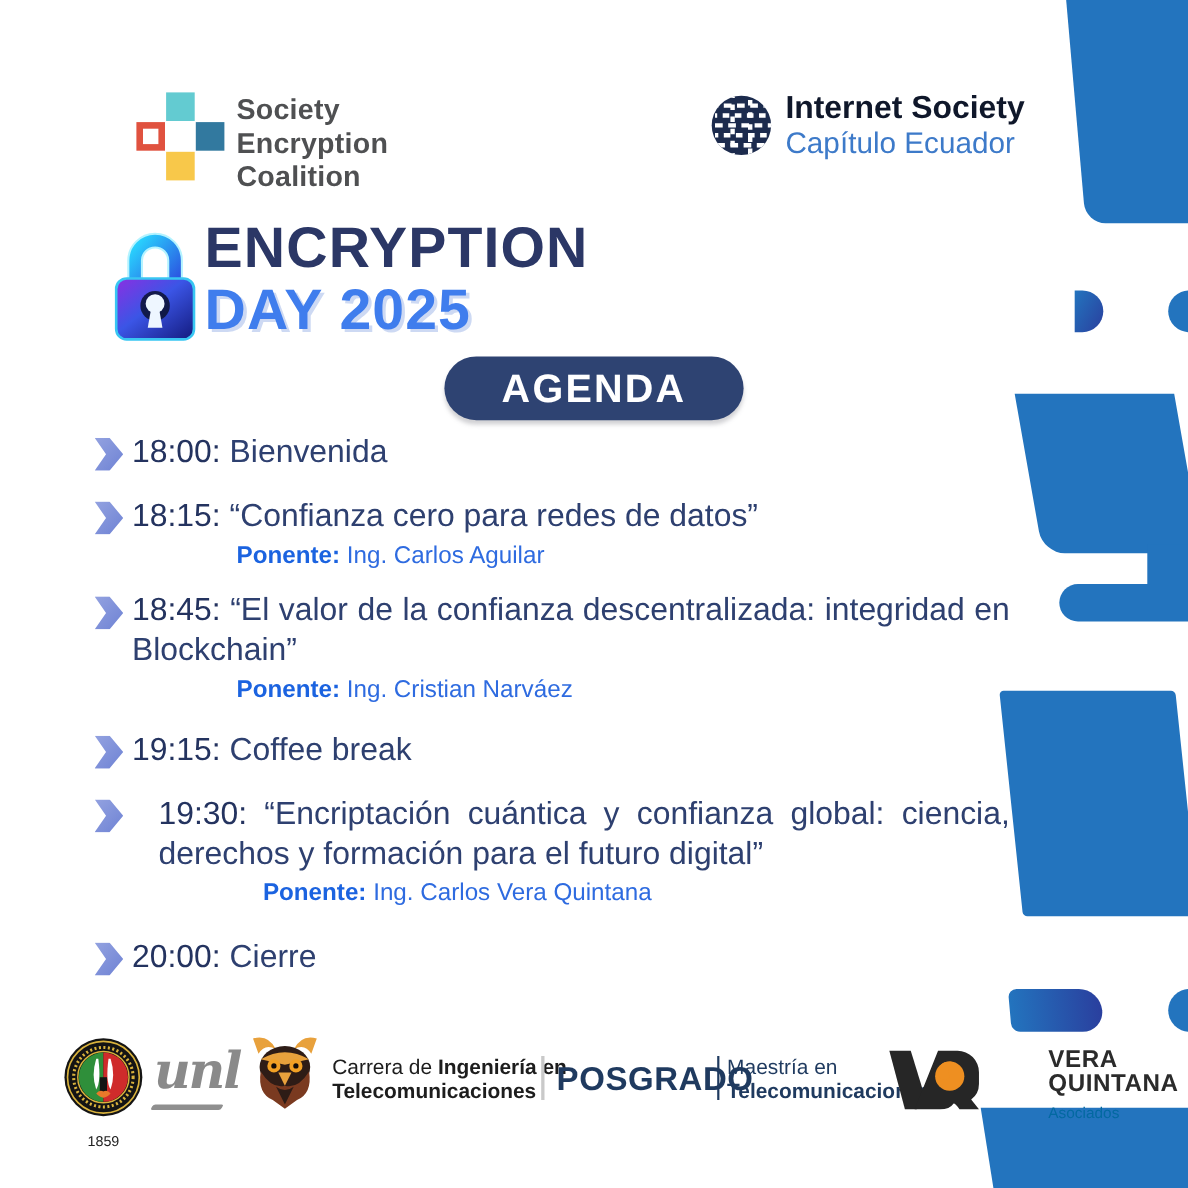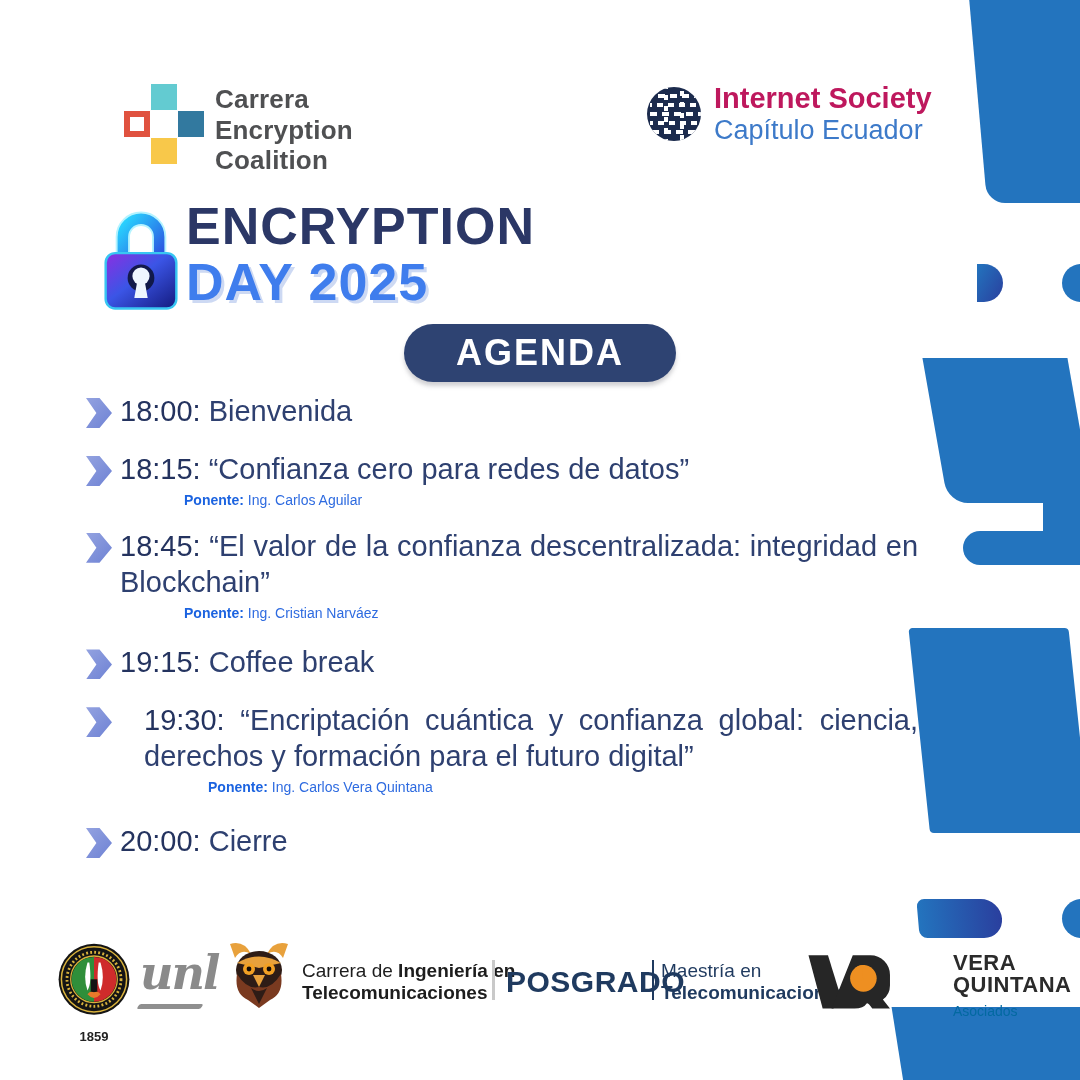--- a/index.html
+++ b/index.html
@@ -43,21 +43,21 @@
   .gec-sq{ position:absolute; width:26px; height:26px; }
   .gec-sq.teal{ left:27px; top:0; background:#63cbd1; }
   .gec-sq.red{ left:0; top:27px; background:#fff; border:6px solid #e0523f; }
   .gec-sq.blue{ left:54px; top:27px; background:#32799f; }
   .gec-sq.yellow{ left:27px; top:54px; background:#f8c84a; }
   .gec-text{ position:absolute; left:215px; top:84px; font-size:26px;
              line-height:1.18; font-weight:600; color:#4f5052; letter-spacing:.2px; }
 
   .isoc{ position:absolute; left:644px; top:84px; display:flex; align-items:center; gap:10px; }
   .isoc-globe{ width:60px; height:60px; }
-  .isoc-title{ font-size:29px; font-weight:700; color:#be185d; line-height:1.0; }
+  .isoc-title{ font-size:29px; font-weight:700; color:#0f172a; line-height:1.0; }
   .isoc-sub{ font-size:27px; font-weight:400; color:#3d7ac9; margin-top:4px; line-height:1.0; }
 
   
   .lock{ position:absolute; left:98px; top:198px; width:86px; height:116px; }
   .title-lines{ position:absolute; left:186px; top:200px; line-height:1.0; }
   .title-l1{ font-size:52px; font-weight:800; letter-spacing:1px; color:#2b3766; }
   .title-l2{ font-size:52px; font-weight:800; letter-spacing:1px; color:#3f7ded;
              margin-top:4px; text-shadow:3px 3px 0 rgba(130,160,225,.40); }
 
   .agenda-badge{ position:absolute; left:50%; top:324px; transform:translateX(-50%);
@@ -67,30 +67,30 @@
 
   
   .agenda-list{ position:absolute; left:86px; top:394px; width:832px; }
   .agenda-item{ display:flex; align-items:flex-start; }
   .chev{ flex:0 0 26px; width:26px; height:30px; margin-top:4px; margin-right:8px;
          background:linear-gradient(135deg,#93a2e0,#6e82d4);
          clip-path:polygon(0 0,52% 0,100% 50%,52% 100%,0 100%,40% 50%); }
   .agenda-body{ flex:1; }
   .item-line{ font-size:29px; line-height:1.24; color:#2e4070; text-align:justify; }
   .item-line .t-time{ font-weight:400; color:#24335f; }
-  .speaker{ font-size:14px; margin-left:64px; margin-top:4px; line-height:1.2; }
+  .speaker{ font-size:22px; margin-left:95px; margin-top:4px; line-height:1.2; }
   .speaker .sp-label{ font-weight:700; color:#1b63e0; }
   .speaker .sp-name{ font-weight:400; color:#2e6be0; }
   .mb1{ margin-bottom:22px; } .mb2{ margin-bottom:20px; } .mb3{ margin-bottom:24px;justify-content:space-between; }
   .mb4{ margin-bottom:22px; } .mb5{ margin-bottom:28px;gap:24px; }
 
   
   .footer{ position:absolute; left:0; top:938px; width:1080px; height:120px; }
   .unl-seal{ position:absolute; left:56px; top:4px; width:76px; text-align:center; }
-  .unl-year{ font-size:13px; font-weight:700; color:#222; margin-top:1px; }
+  .unl-year{ font-size:13px; font-weight:400; color:#222; margin-top:1px; }
   .unl-script{ position:absolute; left:140px; top:8px; color:#8a8a8a;
                font-size:46px; font-weight:700; font-style:italic;
                font-family:"DejaVu Serif","Liberation Serif",serif; letter-spacing:-2px; }
   .unl-underline{ position:absolute; left:138px; top:66px; width:64px; height:5px;
                   background:#8f8f8f; transform:skewX(-30deg); border-radius:2px; }
   .owl{ position:absolute; left:224px; top:2px; width:70px; height:72px; }
   .carrera{ position:absolute; left:302px; top:22px; font-size:19px; line-height:1.15; color:#1d1d1d; }
   .carrera b{ font-weight:700; }
   .sep-gray{ position:absolute; left:492px; top:22px; width:0; height:40px; border-left:3px solid #c9c9c9; }
   .posgrado{ position:absolute; left:506px; top:27px; font-size:30px; font-weight:800;
@@ -119,21 +119,21 @@
   <div class="decor decor-e2"></div>
   <div class="decor decor-f"></div>
 
   <div class="gec-logo">
     <div class="gec-sq teal"></div>
     <div class="gec-sq red"></div>
     <div class="gec-sq blue"></div>
     <div class="gec-sq yellow"></div>
   </div>
   <div class="gec-text">
-    <div>Carrera</div>
+    <div>Society</div>
     <div>Encryption</div>
     <div>Coalition</div>
   </div>
 
   <div class="isoc">
     <svg class="isoc-globe" viewBox="0 0 60 60">
       <defs>
           <clipPath id="gclip">
             <circle cx="30" cy="30" r="27"></circle>
           </clipPath>

